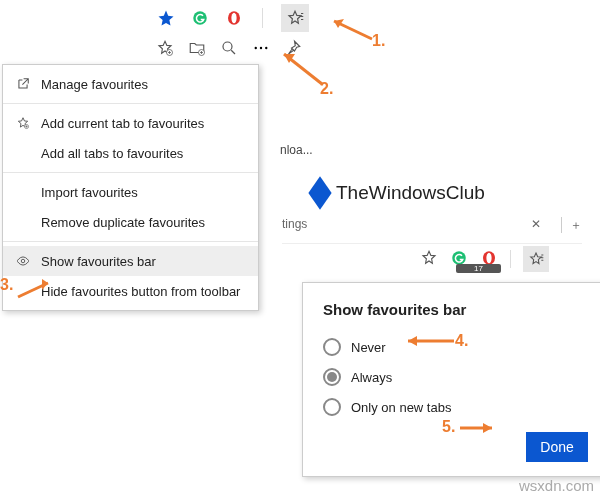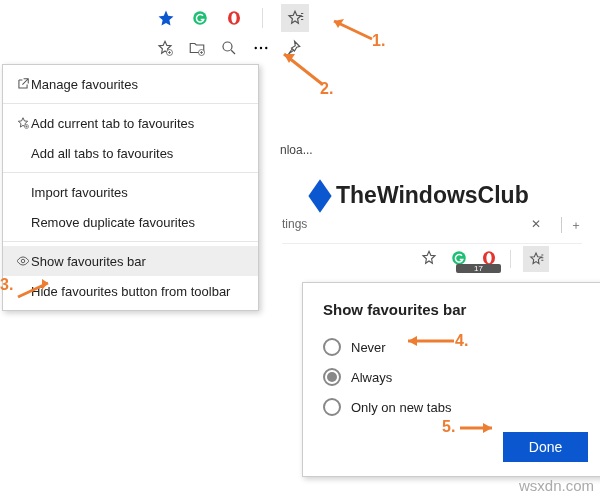--- a/index.html
+++ b/index.html
@@ -2,42 +2,42 @@
 <html><head>
 <meta charset="utf-8">
 <style>
 body{margin:0;font-family:"Segoe UI",Arial,sans-serif;font-size:13px;color:#222;background:#fff;width:600px;height:500px;position:relative;overflow:hidden}
 .toolbar1{position:absolute;top:3px;left:150px;width:190px;height:30px;display:flex;align-items:center;gap:14px;padding:0 6px}
 .toolbar1 .ico{width:20px;height:20px;display:flex;align-items:center;justify-content:center}
 .sep{width:1px;height:20px;background:#ddd;margin:0 4px}
 .fav-btn{width:28px;height:28px;background:#e6e6e6;display:flex;align-items:center;justify-content:center;cursor:pointer}
 .toolbar2{position:absolute;top:36px;left:150px;width:180px;height:26px;display:flex;align-items:center;gap:14px;padding:0 6px}
 .menu{position:absolute;top:64px;left:2px;width:255px;background:#fff;border:1px solid #ccc;box-shadow:2px 2px 6px rgba(0,0,0,.2);padding:4px 0}
-.menu .mi{display:flex;align-items:center;gap:0;padding:7px 12px;cursor:pointer}
+.menu .mi{display:flex;align-items:center;gap:10px;padding:7px 12px;cursor:pointer}
 .menu .mi:hover,.menu .mi.sel{background:#eee}
 .menu .mi .ic{width:16px;height:16px;display:flex;align-items:center;justify-content:center;flex:none}
 .menu .div{height:1px;background:#e5e5e5;margin:4px 0}
 .middle-text{position:absolute;top:143px;left:280px;font-size:12px;color:#444}
 .logo-row{position:absolute;top:182px;left:310px;display:flex;align-items:center;gap:6px}
 .logo-row .sq{width:20px;height:20px;background:#0b57d0;transform:rotate(45deg) skew(10deg,10deg)}
-.logo-row .txt{font-size:23px;font-weight:700;color:#222}
+.logo-row .txt{font-size:19px;font-weight:400;color:#222}
 .tabbar{position:absolute;top:217px;left:282px;width:300px;height:26px;display:flex;gap:8px;font-size:12px;color:#666;border-bottom:1px solid #eee}
 .tabbar .close{margin-left:auto;margin-right:12px}
 .tabbar .divv{width:1px;height:16px;background:#ccc}
 .toolbar3{position:absolute;top:246px;left:420px;display:flex;align-items:center;gap:12px}
 .badge{position:relative}
 .badge .n{position:absolute;bottom:-3px;right:-3px;background:#555;color:#fff;font-size:8px;padding:0 18px;border-radius:2px}
 .fav-btn2{width:26px;height:26px;background:#e6e6e6;display:flex;align-items:center;justify-content:center}
 .panel{position:absolute;top:282px;left:302px;width:265px;background:#fff;border:1px solid #ccc;box-shadow:2px 2px 6px rgba(0,0,0,.2);padding:18px 20px 14px 20px}
 .panel h3{margin:0 0 14px 0;font-size:15px;font-weight:600}
 .panel .opt{display:flex;align-items:center;gap:10px;padding:6px 0;cursor:pointer}
 .panel .radio{width:14px;height:14px;border:2px solid #888;border-radius:50%;position:relative;flex:none}
 .panel .radio.on{border-color:#888}
 .panel .radio.on::after{content:"";position:absolute;inset:2px;background:#888;border-radius:50%}
-.panel .done{margin-top:10px;margin-left:auto;display:block;width:85px;height:30px;background:#0b57d0;color:#fff;border:none;font-size:14px;cursor:pointer}
+.panel .done{margin-top:10px;margin-left:auto;display:block;width:62px;height:30px;background:#0b57d0;color:#fff;border:none;font-size:14px;cursor:pointer}
 .arrow{position:absolute;pointer-events:none}
 .num{position:absolute;font-weight:700;color:#ed7d31;font-size:16px}
 .wm{position:absolute;bottom:6px;right:6px;font-size:15px;color:#aaa}
 </style>
 </head>
 <body>
 
 <div class="toolbar1">
   <span class="ico">
       <svg width="18" height="18" viewBox="0 0 24 24">

